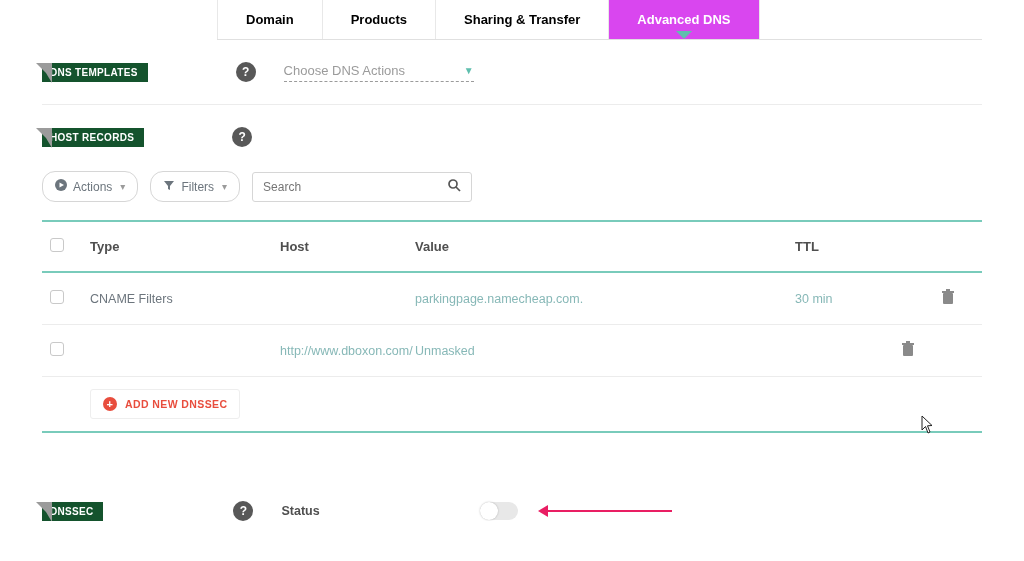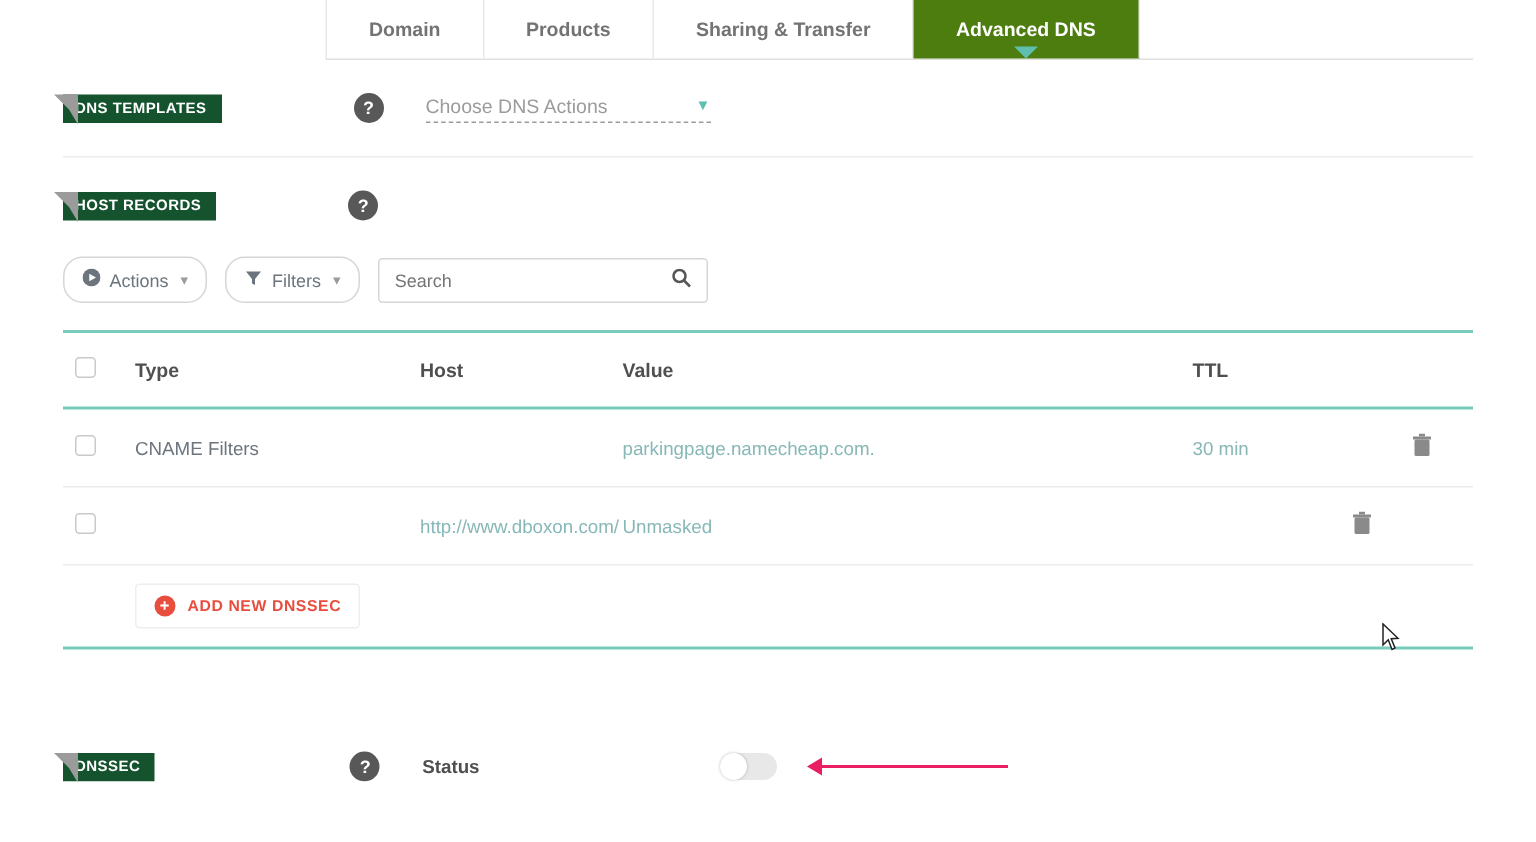--- a/index.html
+++ b/index.html
@@ -14,30 +14,30 @@
     padding: 0 42px;
   }
   
   .tabs {
     display: flex;
     border-bottom: 1px solid #e0e0e0;
     margin-left: 175px;
   }
   .tab {
     padding: 12px 28px;
-    color: #737373;
+    color: #000000;
     font-weight: 600;
     font-size: 13px;
     cursor: pointer;
     position: relative;
     border-right: 1px solid #e8e8e8;
   }
   .tab:first-child { border-left: 1px solid #e8e8e8; }
   .tab.active {
-    background: #4d7c0f;
+    background: #d946ef;
     color: #fff;
   }
   .tab.active::after {
     content: "";
     position: absolute;
     bottom: -8px; left: 50%;
     transform: translateX(-50%);
     border: 8px solid transparent;
     border-top: 8px solid #5fbfae;
   }

